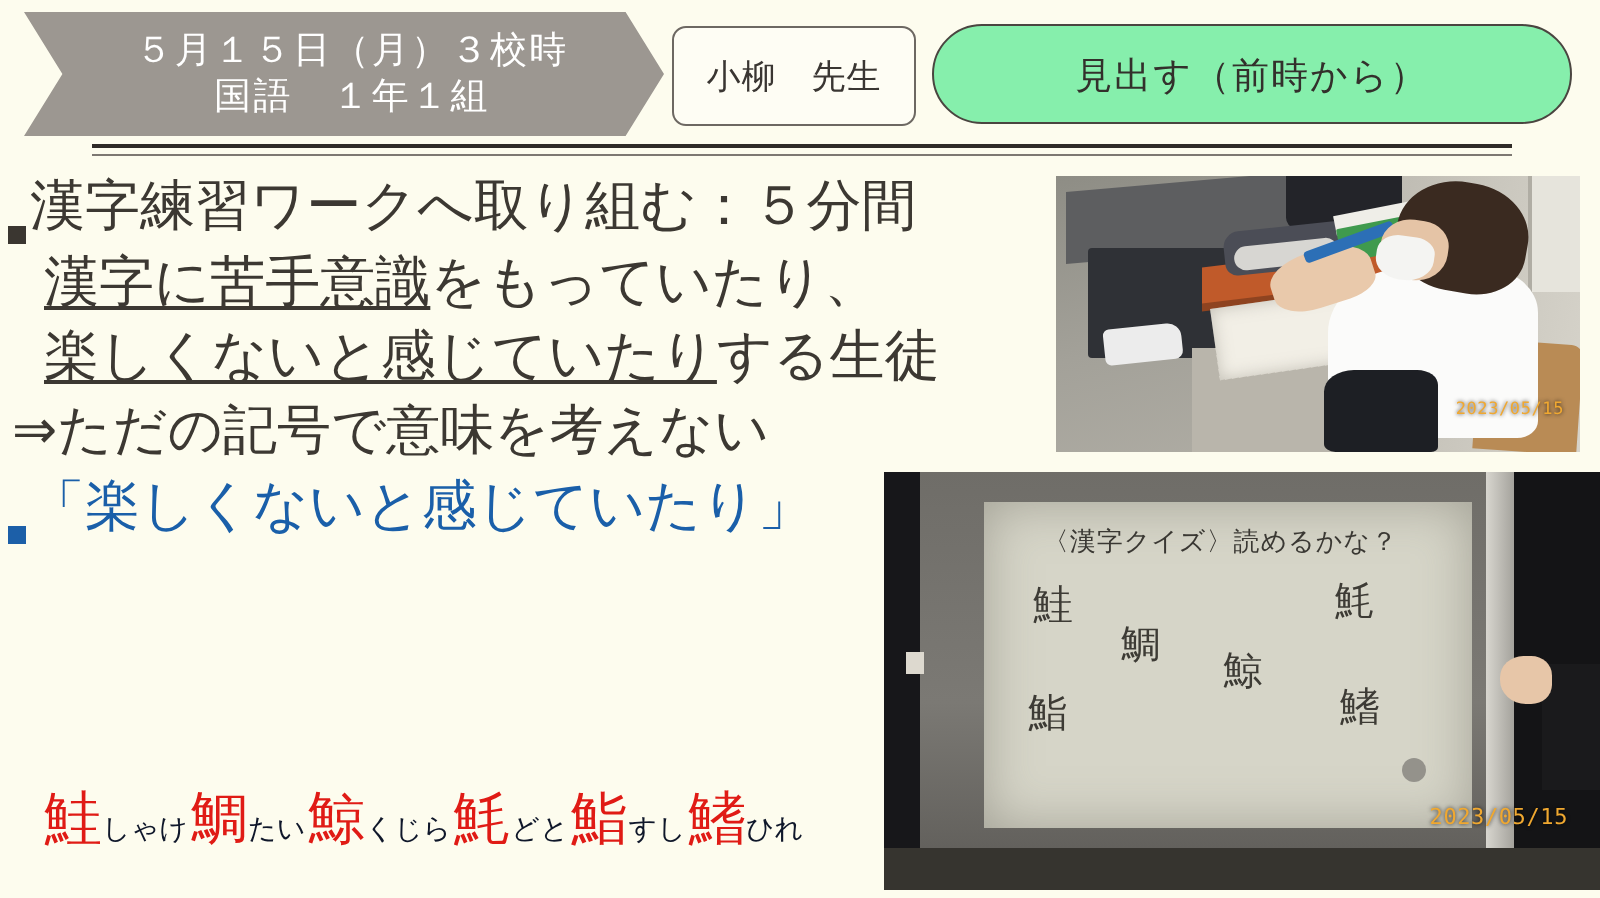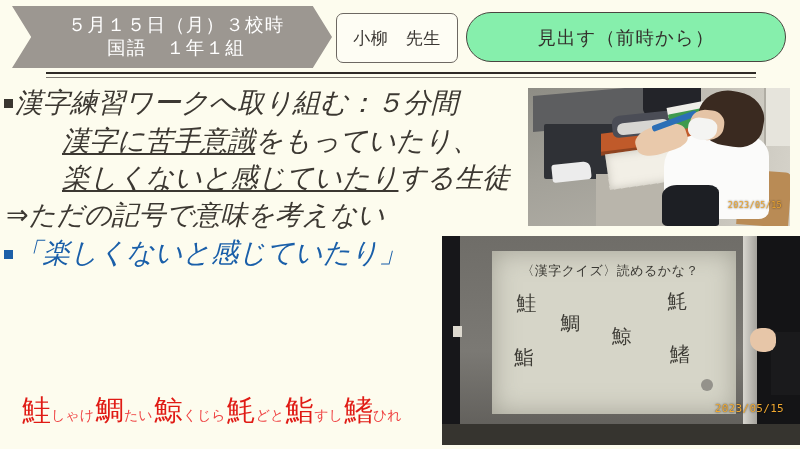--- a/index.html
+++ b/index.html
@@ -116,23 +116,22 @@
   
   .body-text {
     position: absolute;
     left: 4px;
     top: 84px;
     width: 445px;
   }
 
   .tline {
     display: flex;
-    align-items: flex-start;
+    align-items: flex-end;
     white-space: nowrap;
-    font-style: italic;
   }
 
   .bullet-sq {
     display: inline-block;
     width: 9px;
     height: 9px;
     background: #3a3630;
     margin-top: 15px;
     margin-right: 2px;
     flex: 0 0 auto;
@@ -151,21 +150,20 @@
     line-height: 1.34;
     letter-spacing: 0px;
   }
   .indent {
     padding-left: 18px;
   }
   .uline {
     text-decoration: underline;
     text-underline-offset: 3px;
     text-decoration-thickness: 1.6px;
-    margin-left: 40px;
   }
   .arrow-line {
     color: #3c3832;
     font-size: 27px;
     line-height: 1.4;
     padding-left: 2px;
   }
 
   
   .fish-row {
@@ -180,21 +178,21 @@
     display: inline-flex;
     align-items: baseline;
   }
   .fish-kanji {
     color: #e01b15;
     font-size: 29px;
     line-height: 1;
     letter-spacing: 0;
   }
   .fish-kana {
-    color: #ef4444;
+    color: #0f172a;
     font-size: 14px;
     line-height: 1;
     letter-spacing: 0;
     padding-left: 0px;
     padding-right: 1px;
   }
 
   
   .photo-top {
     position: absolute;

